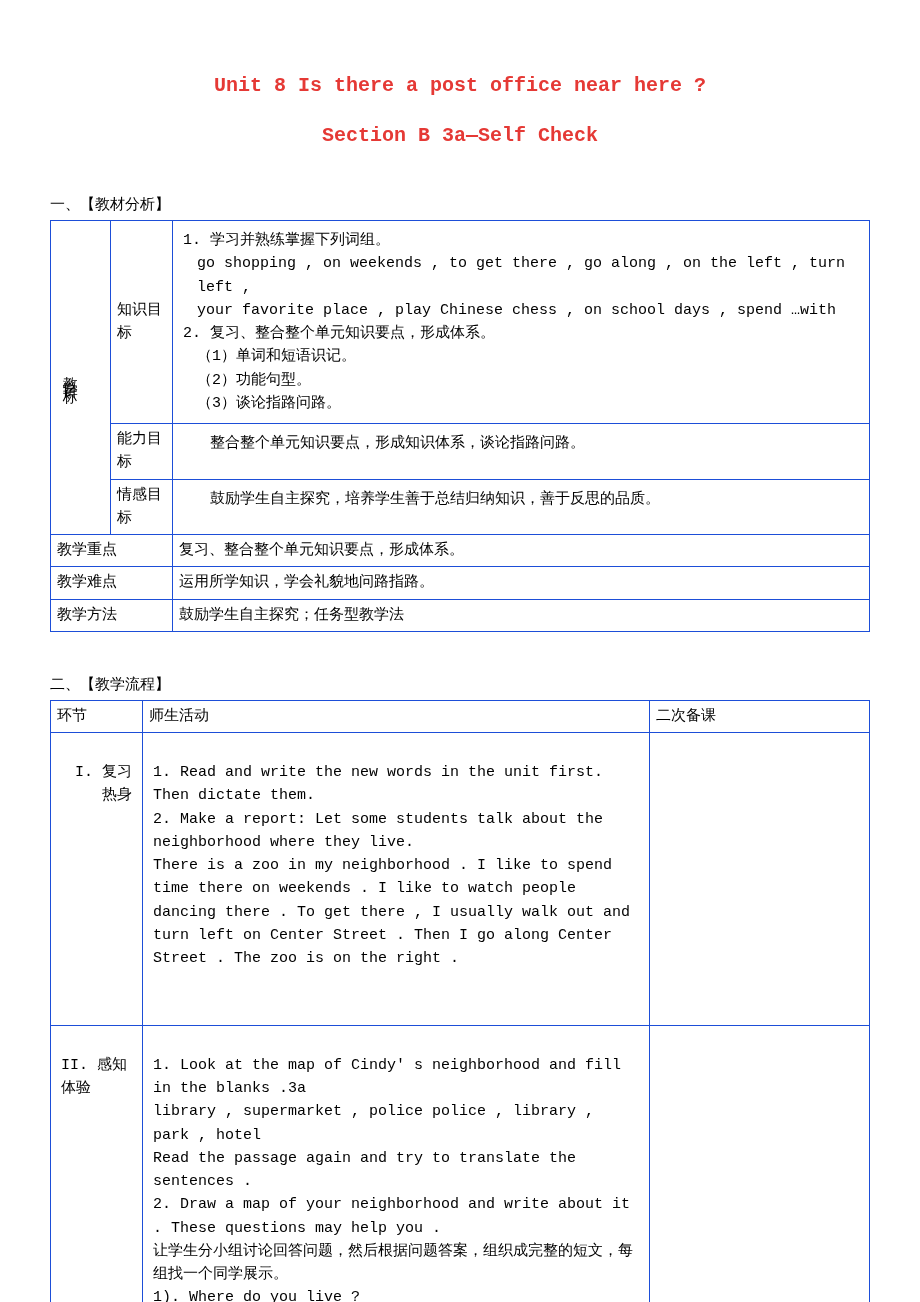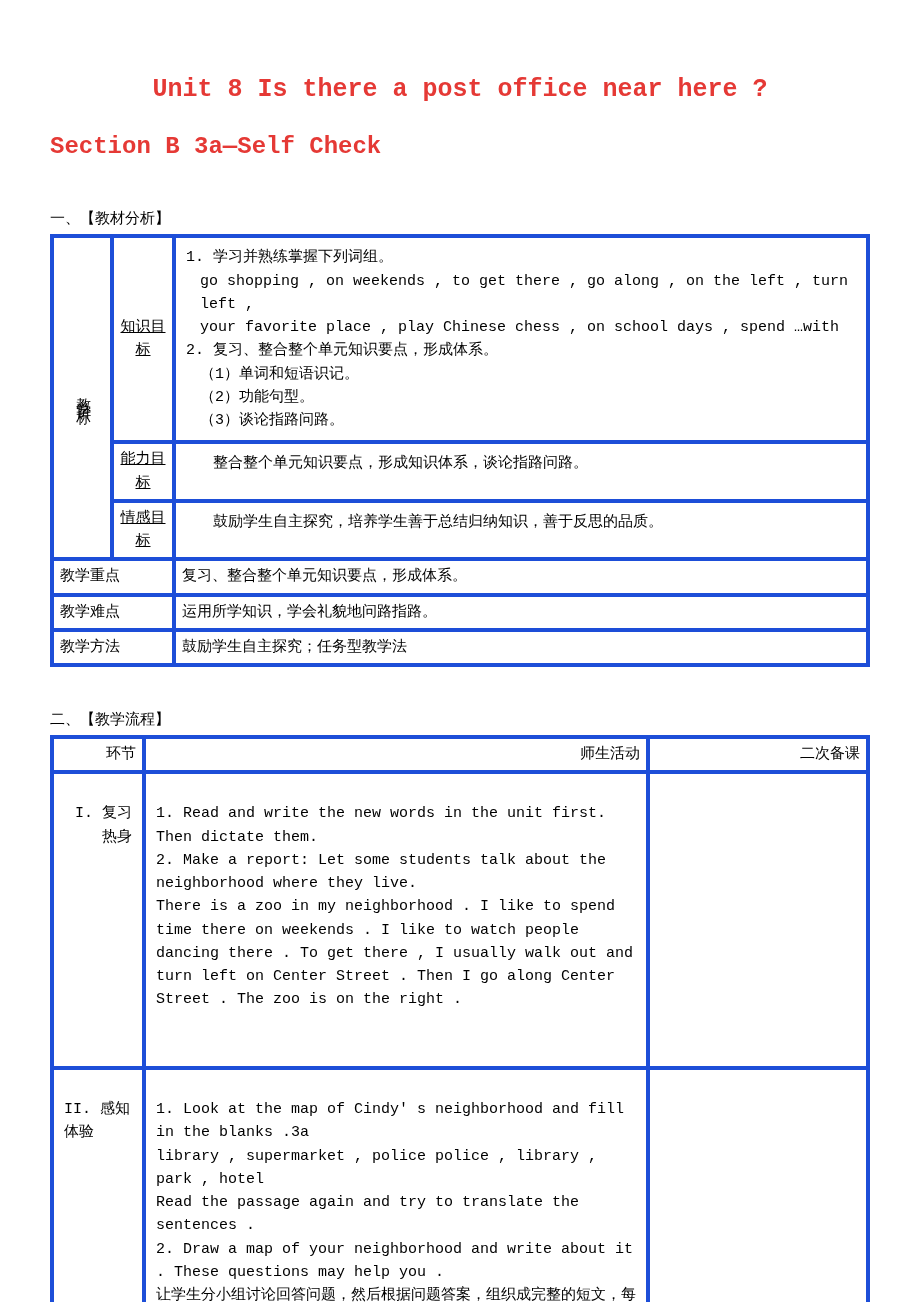--- a/index.html
+++ b/index.html
@@ -9,65 +9,63 @@
     line-height: 1.6;
     color: #000;
     background: #fff;
     margin: 0;
     padding: 70px 50px 40px 50px;
     width: 920px;
   }
   .title1 {
     text-align: center;
     color: #e53935;
-    font-size: 25px;
+    font-size: 20px;
     font-weight: bold;
     font-family: "Courier New", monospace;
     margin-bottom: 18px;
   }
   .title2 {
-    text-align: left;
+    text-align: center;
     color: #e53935;
-    font-size: 24px;
+    font-size: 20px;
     font-weight: bold;
     font-family: "Courier New", monospace;
     margin-bottom: 6px;
   }
   .section-header {
     font-size: 15px;
     margin-bottom: 0;
     padding: 2px 0;
     margin-top: 40px;
   }
   table {
     border-collapse: collapse;
     width: 100%;
     table-layout: fixed;
   }
   td {
-    border: 4px solid #1d4ed8;
+    border: 1px solid #1d4ed8;
     padding: 4px 6px;
     vertical-align: top;
     font-size: 15px;
     line-height: 1.55;
   }
   .vcell {
-    text-align: center;
     vertical-align: middle;
-    text-decoration: underline;
   }
   .vtext {
     display: inline-block;
     writing-mode: vertical-rl;
     text-orientation: upright;
     letter-spacing: 4px;
   }
   .col-narrow { width: 60px; }
   .col-narrow2 { width: 62px; }
-  .hdr { text-align: right; vertical-align: middle; }
+  .hdr { text-align: left; vertical-align: middle; }
   .indent-block { padding-left: 14px; }
   .mono { font-family: "Courier New", monospace; }
   .content-cell { padding: 8px 10px; }
   .flow-col1 { width: 92px; }
   .flow-col3 { width: 220px; }
   .pad-top { padding-top: 28px; }
 </style>
 </head>
 <body>
 

